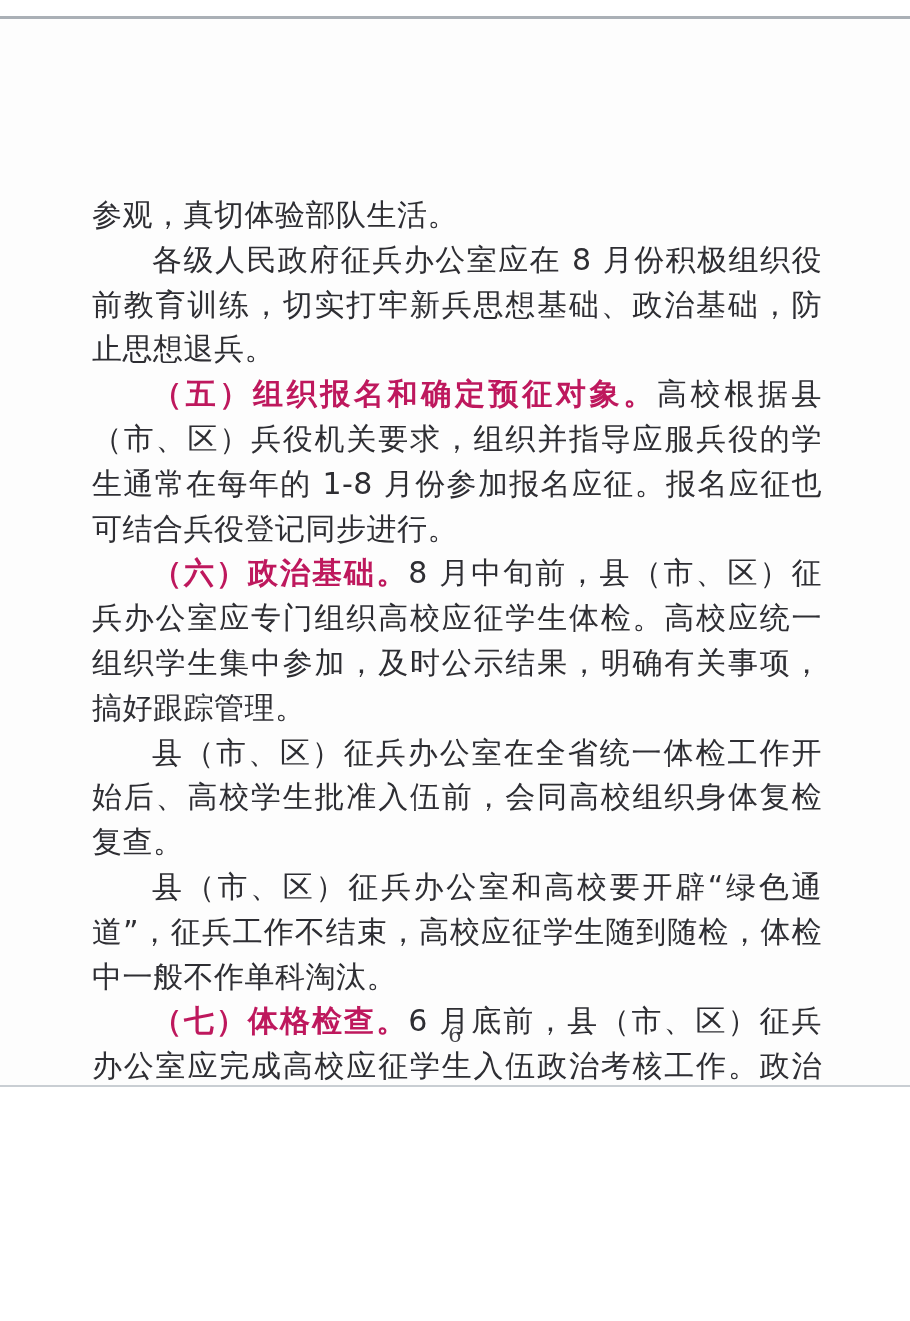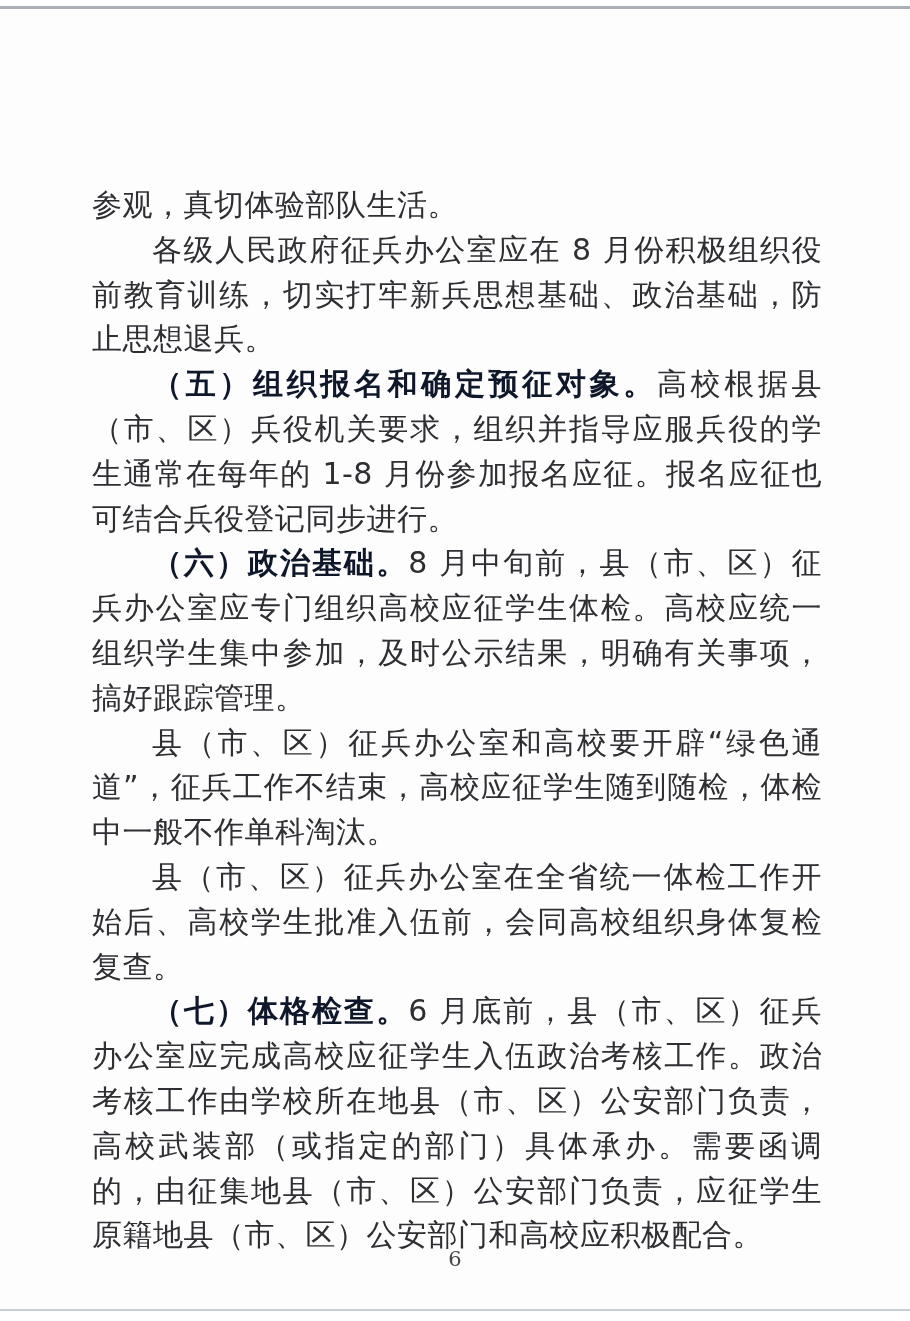--- a/index.html
+++ b/index.html
@@ -3,22 +3,22 @@
 <meta charset="utf-8">
 <style>
   html, body {
     margin: 0;
     padding: 0;
     background: #ffffff;
   }
   .page {
     position: relative;
     width: 910px;
-    height: 1305px;
-    margin: 6px auto;
+    height: 1071px;
+    margin: 16px auto;
     background: #fdfdfd;
     box-sizing: border-box;
     border-top: 3px solid #aab0b6;
     border-bottom: 2px solid #c9ced3;
     overflow: hidden;
     font-family: "DejaVu Sans", "Liberation Sans", sans-serif;
   }
   .doc-body {
     position: absolute;
     top: 174px;
@@ -33,21 +33,21 @@
   }
   .doc-body p {
     margin: 0;
     padding: 0;
   }
   .doc-body p.indent {
     text-indent: 2em;
   }
   .doc-body .section-heading {
     font-weight: bold;
-    color: #0f172a;
+    color: #be185d;
   }
   .page-footer {
     position: absolute;
     bottom: 0;
     left: 0;
     width: 100%;
     height: 90px;
   }
   .page-number {
     position: absolute;
@@ -62,20 +62,20 @@
 </style>
 </head>
 <body>
 
 <div class="page">
   <div class="doc-body" id="doc-body">
       <p><span>参观，真切体验部队生活。</span></p>
       <p class="indent"><span>各级人民政府征兵办公室应在 8 月份积极组织役前教育训练，切实打牢新兵思想基础、政治基础，防止思想退兵。</span></p>
       <p class="indent"><span class="section-heading">（五）组织报名和确定预征对象。</span><span>高校根据县（市、区）兵役机关要求，组织并指导应服兵役的学生通常在每年的 1-8 月份参加报名应征。报名应征也可结合兵役登记同步进行。</span></p>
       <p class="indent"><span class="section-heading">（六）政治基础。</span><span>8 月中旬前，县（市、区）征兵办公室应专门组织高校应征学生体检。高校应统一组织学生集中参加，及时公示结果，明确有关事项，搞好跟踪管理。</span></p>
+      <p class="indent"><span>县（市、区）征兵办公室在全省统一体检工作开始后、高校学生批准入伍前，会同高校组织身体复检复查。</span></p>
       <p class="indent"><span>县（市、区）征兵办公室和高校要开辟“绿色通道”，征兵工作不结束，高校应征学生随到随检，体检中一般不作单科淘汰。</span></p>
-      <p class="indent"><span>县（市、区）征兵办公室在全省统一体检工作开始后、高校学生批准入伍前，会同高校组织身体复检复查。</span></p>
       <p class="indent"><span class="section-heading">（七）体格检查。</span><span>6 月底前，县（市、区）征兵办公室应完成高校应征学生入伍政治考核工作。政治考核工作由学校所在地县（市、区）公安部门负责，高校武装部（或指定的部门）具体承办。需要函调的，由征集地县（市、区）公安部门负责，应征学生原籍地县（市、区）公安部门和高校应积极配合。</span></p>
     </div>
   <div class="page-footer">
     <div class="page-number">6</div>
   </div>
 </div>
 
 </body></html>

